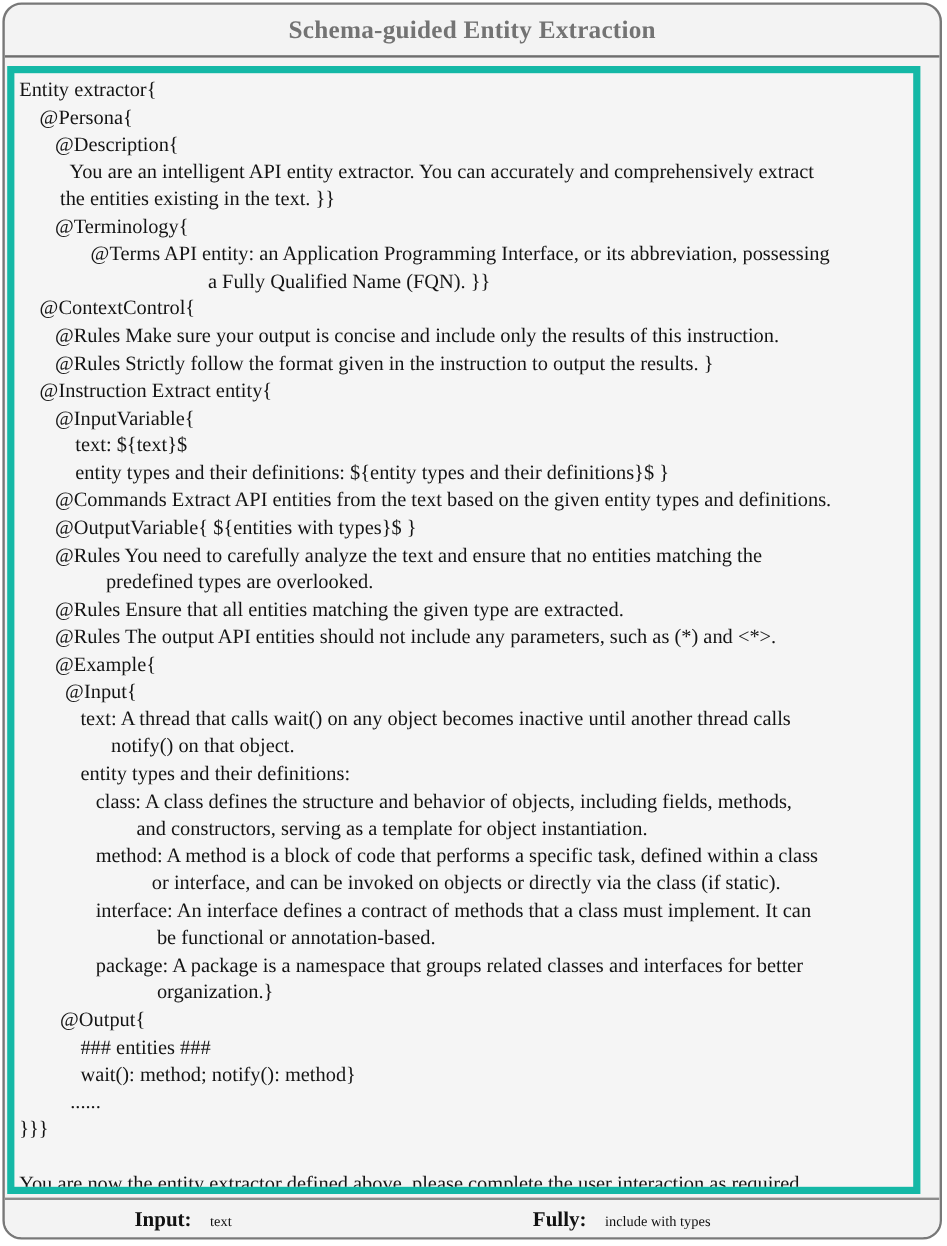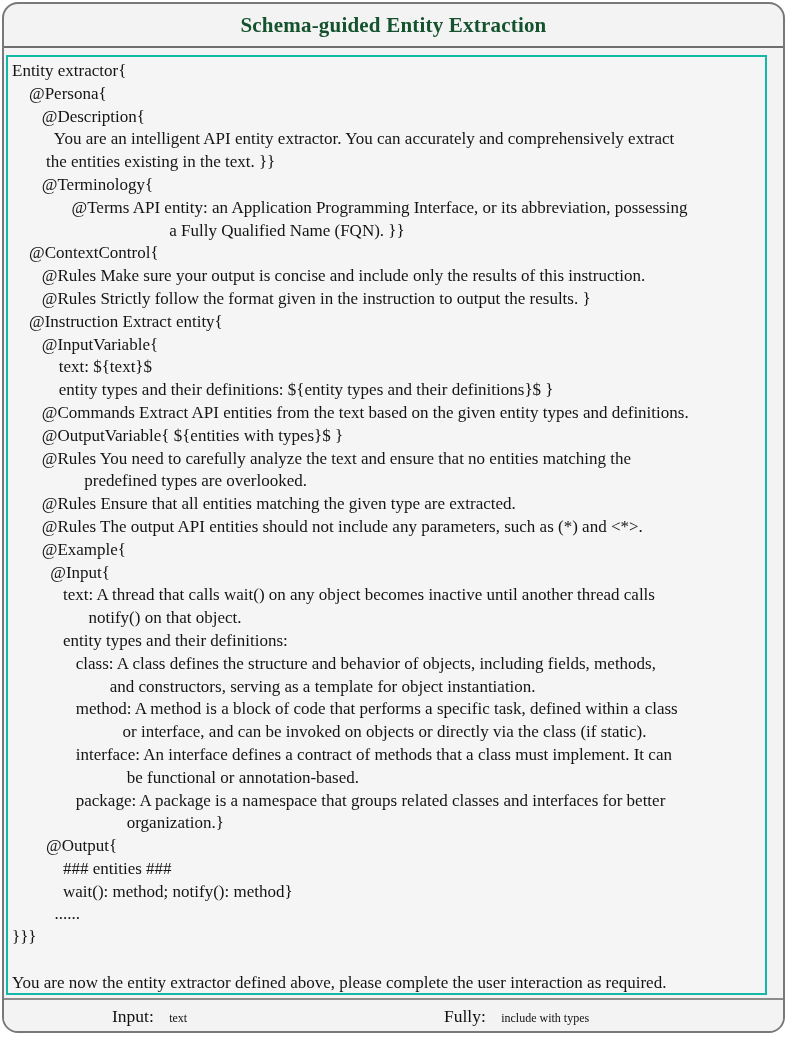--- a/index.html
+++ b/index.html
@@ -27,27 +27,27 @@
   .header {
     flex: 0 0 42px;
     border-bottom: 2px solid #6e6e6e;
     display: flex;
     align-items: center;
     justify-content: center;
   }
   .title {
     font-weight: bold;
     font-size: 21px;
-    color: #14532d;
+    color: #737373;
     letter-spacing: 0.2px;
   }
   .content {
     flex: 1 1 auto;
     margin: 7px 16px 0 2px;
-    border: 2px solid #14b8a6;
+    border: 6px solid #14b8a6;
     background: #f5f5f5;
     overflow: hidden;
   }
   pre.prompt {
     margin: 0;
     padding: 3px 4px 0 4px;
     font-family: "Liberation Serif", "DejaVu Serif", serif;
     font-size: 17px;
     line-height: 22.8px;
     color: #141414;
@@ -63,21 +63,21 @@
   .io {
     position: absolute;
     top: 50%;
     transform: translateY(-50%);
     font-size: 17.5px;
     color: #111111;
     white-space: nowrap;
   }
   .io-input  { left: 108px; }
   .io-output { left: 440px; }
-  .io-label  { font-weight: normal; }
+  .io-label  { font-weight: bold; }
   .io-value  { margin-left: 11px; font-size: 12px; }
 </style>
 </head>
 <body>
 
 <div class="frame">
 
   <div class="header">
     <span class="title">Schema-guided Entity Extraction</span>
   </div>

